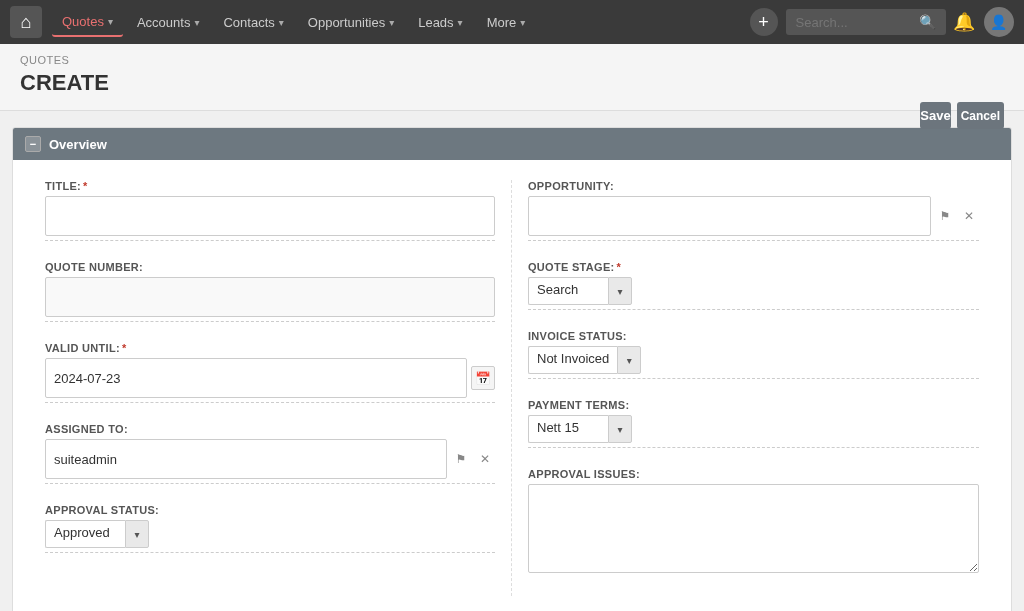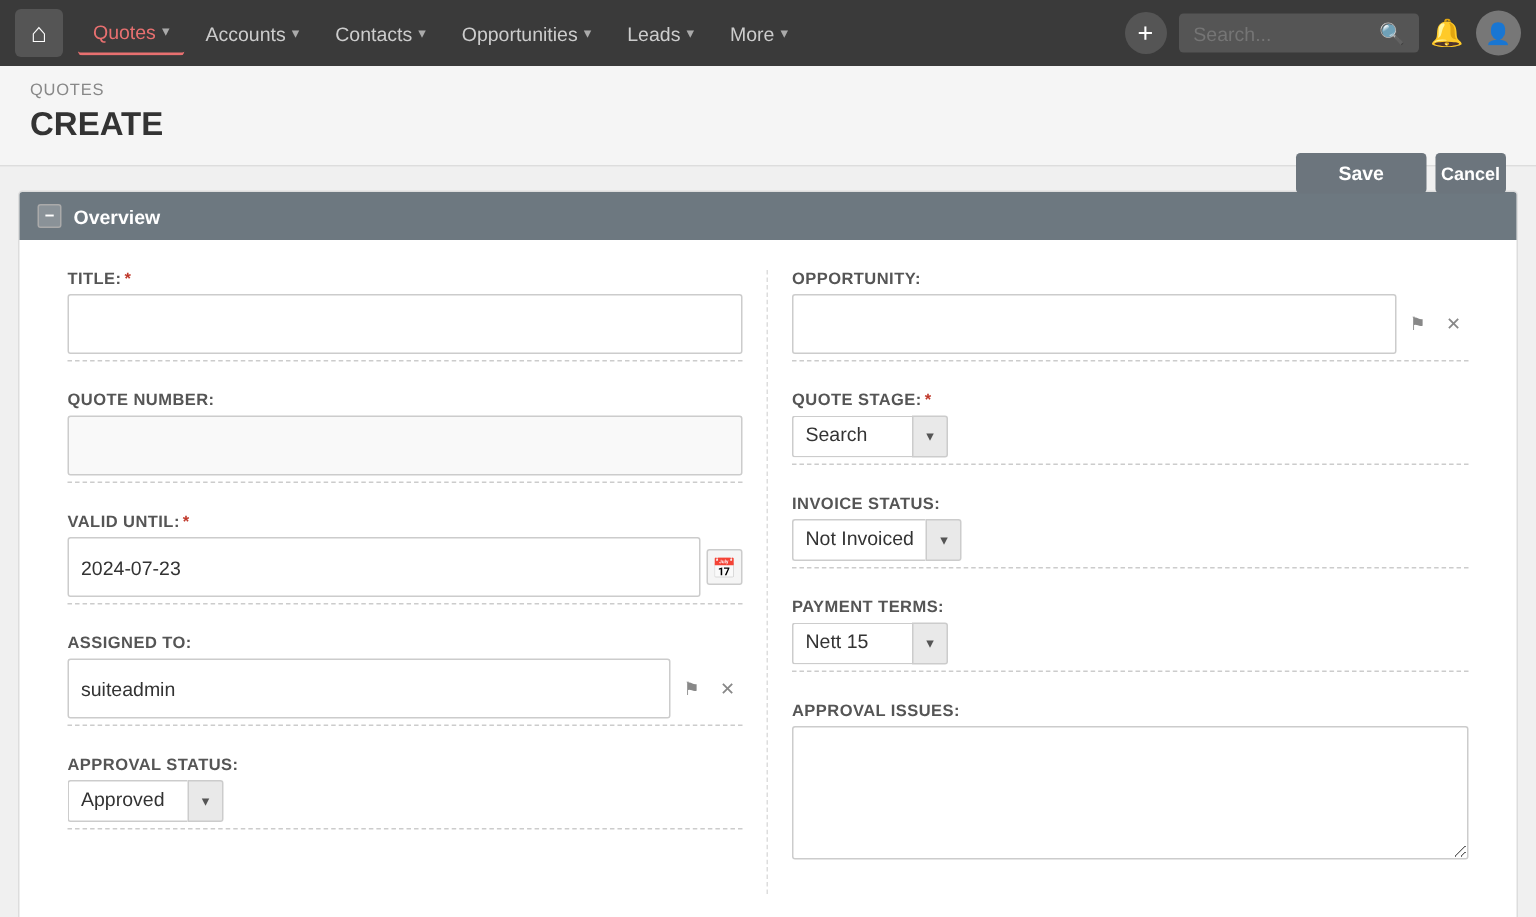--- a/index.html
+++ b/index.html
@@ -68,21 +68,21 @@
       font-size: 11px; color: #888; text-transform: uppercase; letter-spacing: 0.5px; margin-bottom: 4px;
     }
     .page-title {
       font-size: 22px; font-weight: bold; color: #333; text-transform: uppercase;
     }
     .header-actions {
       position: absolute; top: 58px; right: 20px;
       display: flex; gap: 6px;
     }
     .btn-save {
-      background: #6c757d; color: #fff; border: none; padding: 6px 28px;
+      background: #6c757d; color: #fff; border: none; padding: 6px 0;
       border-radius: 3px; cursor: pointer; font-size: 13px; font-weight: bold;
     }
     .btn-cancel {
       background: #6c757d; color: #fff; border: none; padding: 6px 4px;
       border-radius: 3px; cursor: pointer; font-size: 12px; font-weight: bold;
     }
     .page-header-row { position: relative; }
 
     
     .section {

